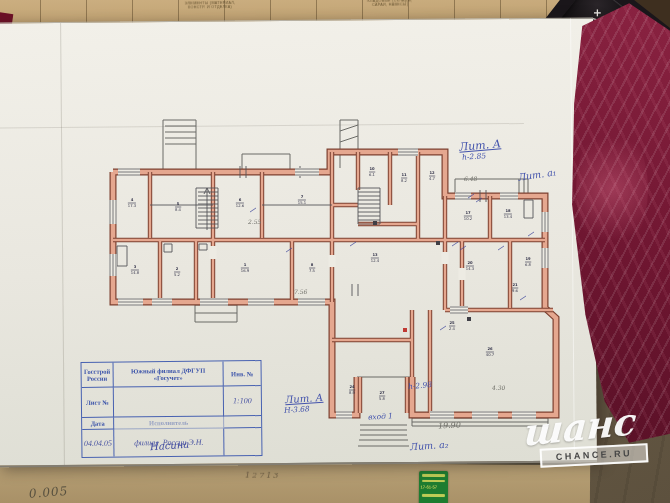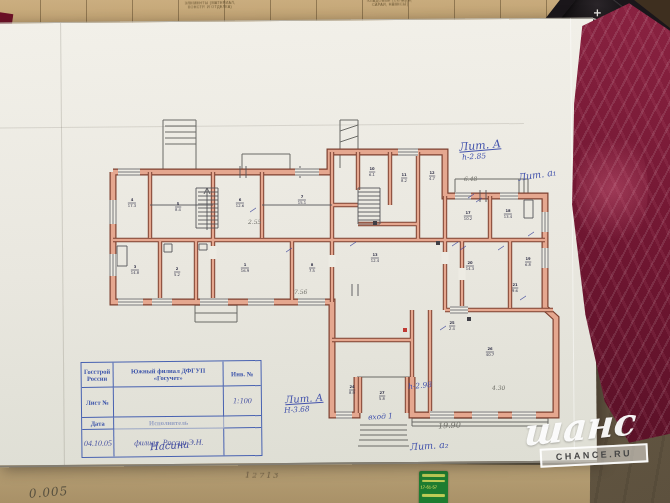--- a/index.html
+++ b/index.html
@@ -348,21 +348,21 @@
     <div>Инв. №</div>
     <div>Лист №</div>
     <div></div>
     <div>
         <span class="st-hw">1:100</span>
       </div>
     <div>Дата</div>
     <div class="st-faint">Исполнитель</div>
     <div></div>
     <div class="last">
-        <span class="st-hw">04.10.05</span>
+        <span class="st-hw">04.04.05</span>
       </div>
     <div class="last">
       <span class="st-hw"><span>филиал</span>&nbsp;&nbsp;<span>России Э.Н.</span></span>
     </div>
     <div class="last"></div>
   </div>
   <span class="signature">Насина</span>
 
   <div class="strip-bottom">
     <span class="pencil-note">0.005</span>

